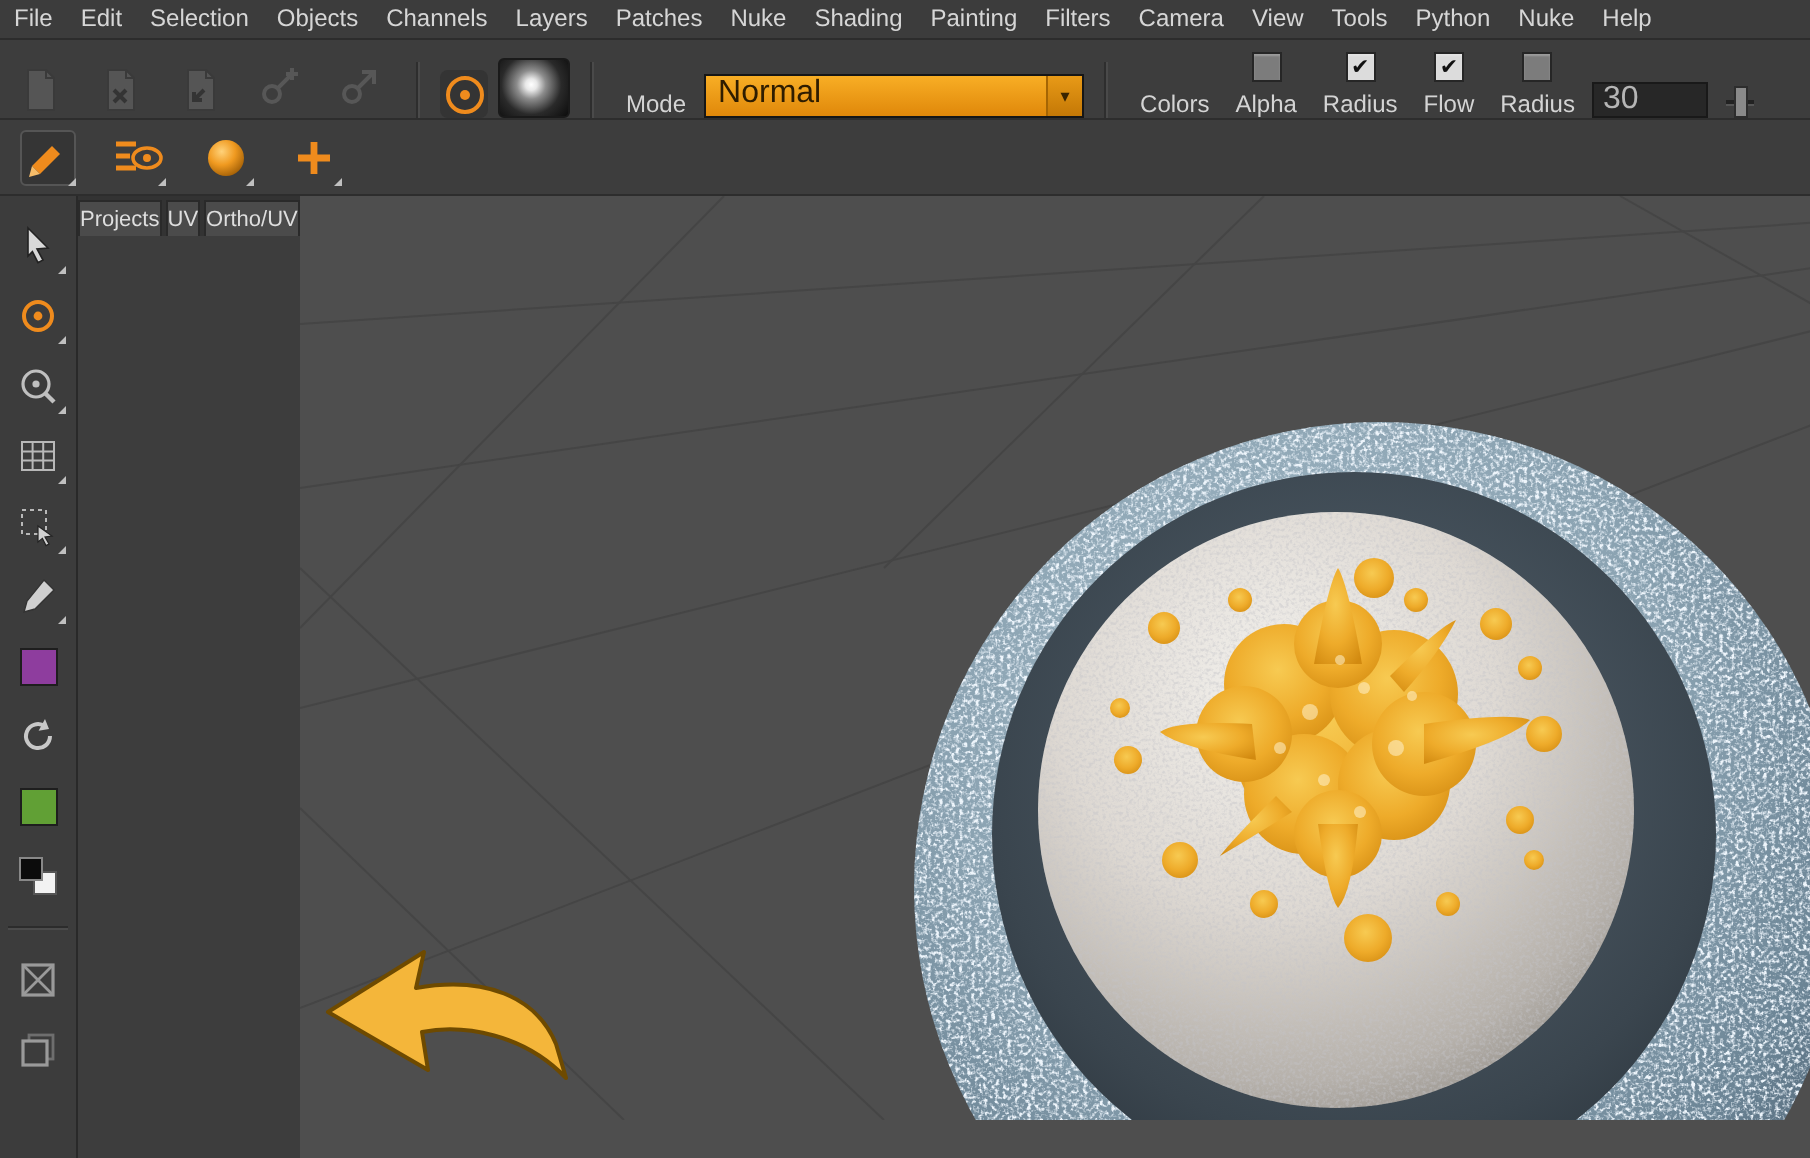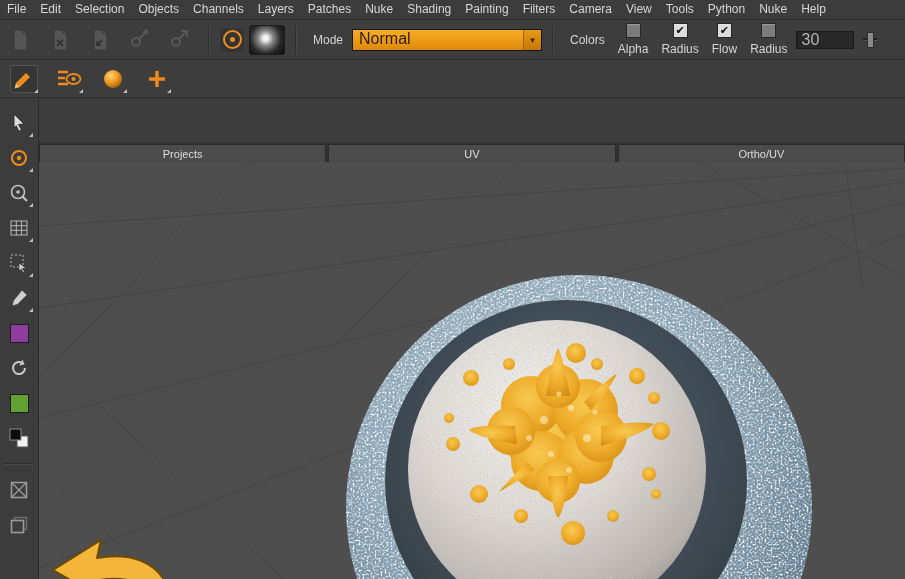--- a/index.html
+++ b/index.html
@@ -7,21 +7,21 @@
     width:905px;height:579px;overflow:hidden;
     background:#3d3d3d;
     font-family:"Liberation Sans","DejaVu Sans",sans-serif;
     -webkit-font-smoothing:antialiased;
     user-select:none;
   }
   
   .menubar{height:19px;display:flex;align-items:center;background:#3c3c3c;border-bottom:1px solid #2c2c2c;}
   .menu-item{padding:0 7px;font-size:12px;line-height:19px;color:#d6d6d6;cursor:default;white-space:nowrap;}
   
-  .toolbar1{height:39px;display:flex;align-items:center;padding:0 6px;background:#3d3d3d;border-bottom:1px solid #2d2d2d;gap:5px;}
+  .toolbar1{height:39px;display:flex;align-items:flex-end;padding:0 6px;background:#3d3d3d;border-bottom:1px solid #2d2d2d;gap:5px;}
   .icon-group{display:flex;gap:12px;align-items:center;margin-right:4px;}
   .tb-icon{width:28px;height:28px;display:flex;align-items:center;justify-content:center;position:relative;}
   .vsep{width:0;height:28px;border-left:1px solid #2e2e2e;border-right:1px solid #4a4a4a;margin:0 5px;}
   .paint-target{width:24px;height:24px;border-radius:4px;background:#343434;display:flex;align-items:center;justify-content:center;}
   .pt-ring{width:15px;height:15px;border:2px solid #ef8b1d;border-radius:50%;display:flex;align-items:center;justify-content:center;}
   .pt-dot{width:5px;height:5px;border-radius:50%;background:#ef8b1d;}
   .brush-preview{width:34px;height:28px;border-radius:3px;border:1px solid #1a1a1a;
     background:radial-gradient(circle at 46% 44%, #ffffff 0, #e8e8e8 12%, #8c8c8c 30%, #2a2a2a 62%, #0c0c0c 100%);}
   .tb-label{font-size:12px;color:#d4d4d4;margin:0 4px 0 6px;white-space:nowrap;}
   .mode-dd{width:188px;height:20px;border:1px solid #161616;display:flex;align-items:stretch;
@@ -43,21 +43,21 @@
   .toolbar2{height:37px;display:flex;align-items:center;padding:0 10px;gap:18px;background:#3d3d3d;border-bottom:1px solid #2d2d2d;}
   .tb2-icon{width:26px;height:26px;display:flex;align-items:center;justify-content:center;position:relative;}
   .tb2-icon.sel{background:#353535;border:1px solid #555;border-radius:3px;}
   .dd-corner{position:absolute;right:-1px;bottom:-1px;width:0;height:0;border-left:4px solid transparent;border-bottom:4px solid #c0c0c0;}
   
   .bodyrow{display:flex;height:482px;}
   .sidebar{width:38px;background:#3c3c3c;border-right:1px solid #292929;display:flex;flex-direction:column;align-items:center;padding-top:12px;gap:9px;flex:none;}
   .tool{width:26px;height:26px;display:flex;align-items:center;justify-content:center;position:relative;}
   .swatch{width:17px;height:17px;border:1px solid #1e1e1e;}
   .hsep{width:30px;height:0;border-top:1px solid #2c2c2c;border-bottom:1px solid #4b4b4b;margin:3px 0;}
-  .main{flex:1;display:flex;flex-direction:column;min-width:0;margin-top:44px;}
+  .main{flex:1;display:flex;flex-direction:row;min-width:0;}
   .tabbar{height:18px;display:flex;background:#333333;gap:2px;padding-top:2px;}
   .tab{flex:1;background:#4b4b4b;border:1px solid #2a2a2a;border-bottom:none;color:#dedede;font-size:11px;
     display:flex;align-items:center;justify-content:center;white-space:nowrap;}
   .viewport{flex:1;position:relative;background:#4e4e4e;overflow:hidden;}
   .viewport svg{display:block;}
 </style>
 </head>
 <body>
 
 <div class="menubar">

